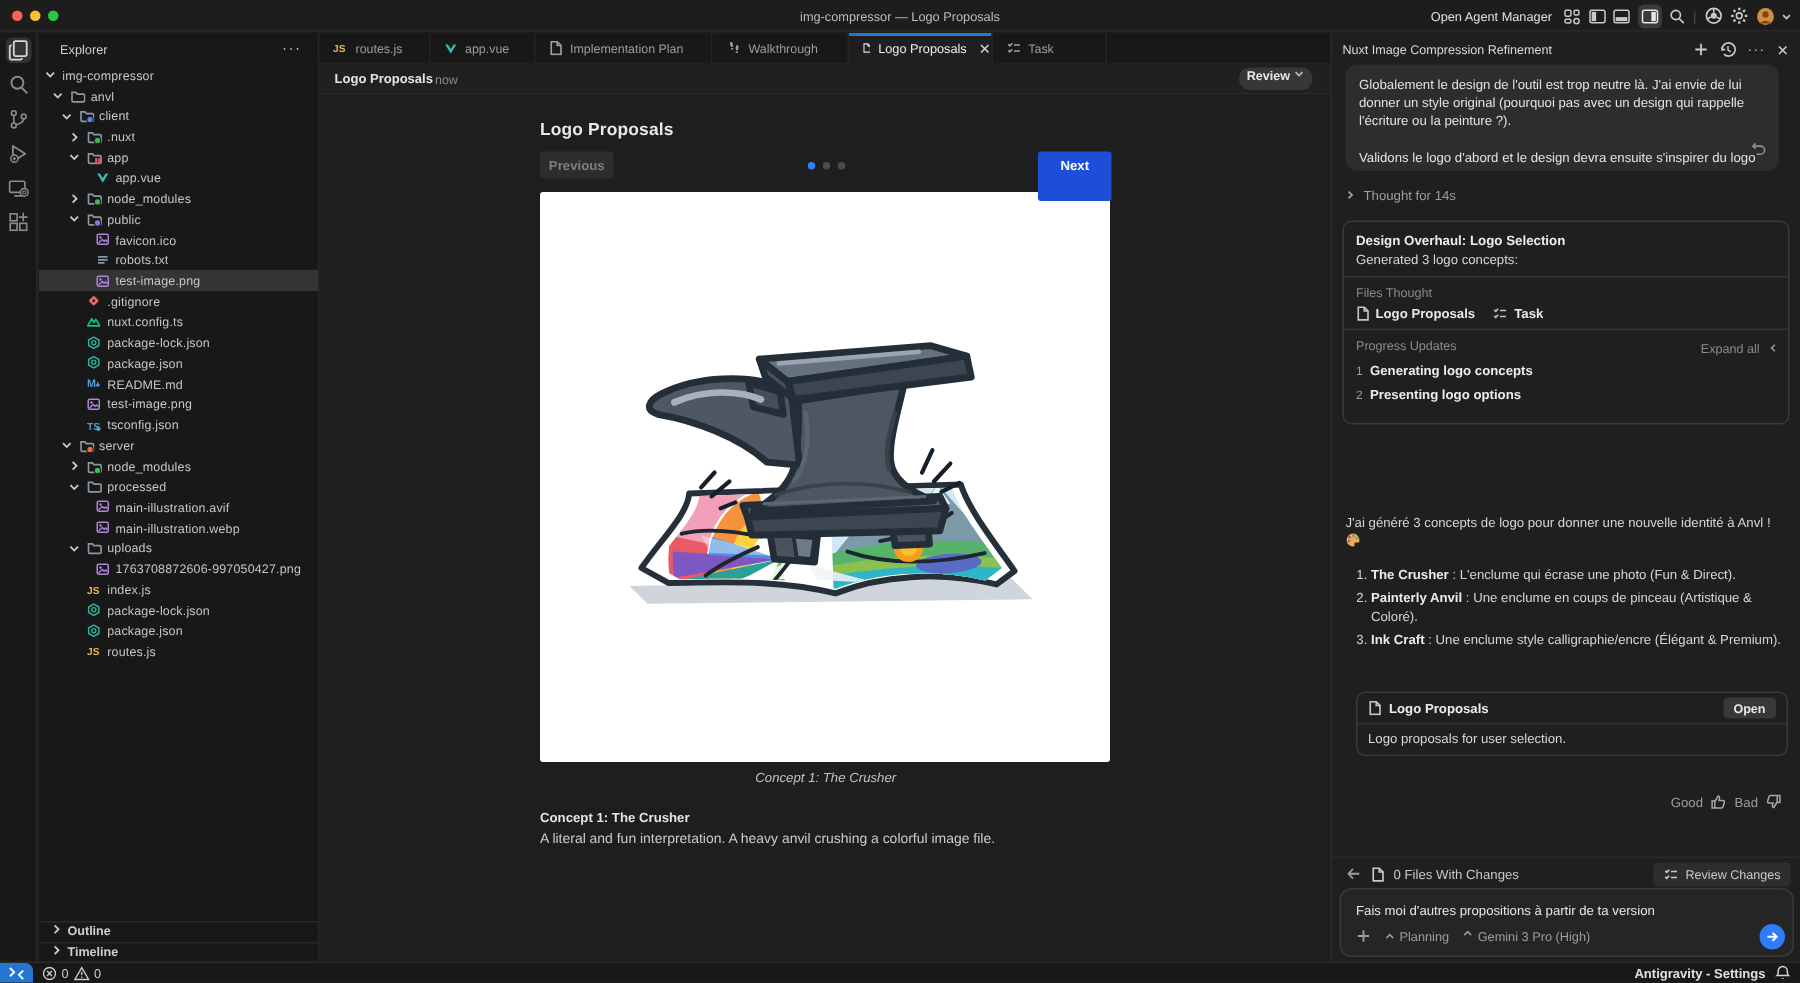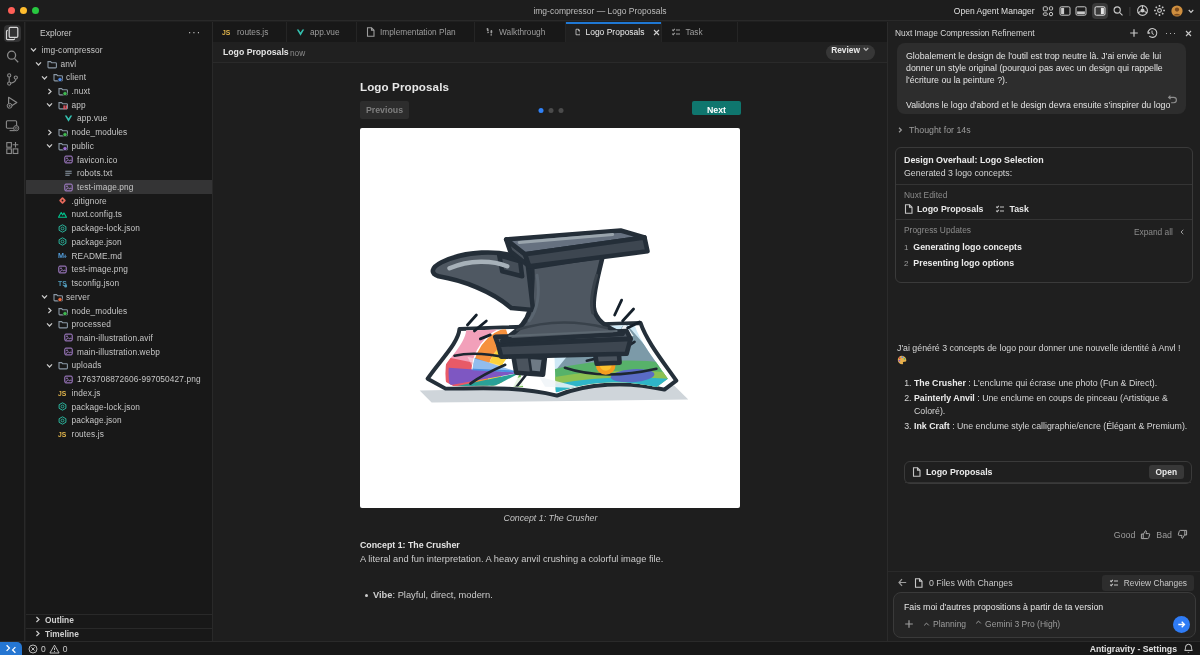--- a/index.html
+++ b/index.html
@@ -31,21 +31,21 @@
 #toolbar{position:absolute;left:213px;top:42px;width:674px;height:21px;background:#202020;border-bottom:1px solid #2a2a2a}
 #toolbar .t1{position:absolute;left:10px;top:5px;font-size:8.7px;font-weight:bold;color:#e4e4e4}
 #toolbar .t2{position:absolute;left:77px;top:5.5px;font-size:8.3px;color:#8a8a8a}
 #review{position:absolute;right:12px;top:2.5px;height:15.5px;background:#373737;border-radius:8px;display:flex;align-items:flex-start;padding:0 5px;gap:2px;font-size:8.4px;font-weight:bold;color:#e8e8e8}
 #content{position:absolute;left:213px;top:63px;width:674px;height:578px;background:#1e1e1e;overflow:hidden}
 #doc{position:absolute;left:147px;top:0;width:381px}
 #doc h1{font-size:11.6px;color:#e8e8e8;margin-top:17px;letter-spacing:0.1px}
 #doc p.lead{font-size:9.3px;color:#cccccc;line-height:13.9px;margin-top:9px;letter-spacing:0.05px}
 #ctr{margin-top:8px;height:18px;position:relative}
 #prev{position:absolute;left:0;top:0;width:49px;height:18px;background:#2d2d2d;border-radius:2px;color:#7e7e7e;font-size:8.8px;font-weight:bold;text-align:center;line-height:18px}
-#next{position:absolute;right:0;top:0;width:49px;height:14px;background:#0f766e;border-radius:2px;color:#fff;font-size:8.8px;font-weight:bold;text-align:center;line-height:18px}
+#next{position:absolute;right:0;top:0;width:49px;height:33px;background:#1d4ed8;border-radius:2px;color:#fff;font-size:8.8px;font-weight:bold;text-align:center;line-height:18px}
 #dots{position:absolute;left:50%;top:6.5px;transform:translateX(-50%);display:flex;gap:5px}
 #dots i{width:5px;height:5px;border-radius:50%;background:#4b4b4b}
 #dots i.on{background:#2f81f7}
 #card{margin-top:9px;width:380px;height:380px;background:#ffffff;border-radius:2px;overflow:hidden}
 #cap{margin-top:5px;text-align:center;font-style:italic;font-size:8.8px;color:#c3c3c3}
 #c1h{margin-top:17px;font-size:8.8px;font-weight:bold;color:#e4e4e4}
 #c1p{margin-top:4px;font-size:9.3px;color:#cccccc}
 #vibe{margin-top:26px;font-size:9.3px;color:#cccccc;padding-left:13px;position:relative}
 #vibe::before{content:"";position:absolute;left:4.5px;top:4px;width:3px;height:3px;border-radius:50%;background:#cccccc}
 #panel{position:absolute;left:887px;top:22px;width:313px;height:619px;background:#1f1f1f;font-size:8.8px;border-left:1px solid #2b2b2b}
@@ -677,21 +677,20 @@
 <path d="M160 115 L254 107" stroke="#9aa5ad" stroke-width="3" stroke-linecap="round" fill="none"></path>
 <path d="M90 141 C 110 132, 134 133, 148 139" stroke="#a7b1b9" stroke-width="4.5" stroke-linecap="round" fill="none"></path>
 <path d="M150 209 L258 204" stroke="#5d6871" stroke-width="2" stroke-linecap="round" fill="none"></path>
 <path d="M238 148 C 233 164, 231 176, 234 186" stroke="#39424b" stroke-width="3" stroke-linecap="round" fill="none"></path>
 <path d="M178 148 C 181 166, 179 182, 170 194" stroke="#5a6570" stroke-width="3" stroke-linecap="round" fill="none"></path>
 <path d="M158 203 Q 200 189 248 201" stroke="#39424b" stroke-width="2.5" stroke-linecap="round" fill="none"></path>
 </svg></div>
       <div id="cap">Concept 1: The Crusher</div>
       <div id="c1h">Concept 1: The Crusher</div>
       <div id="c1p">A literal and fun interpretation. A heavy anvil crushing a colorful image file.</div>
-      <div id="vibe"><b>Vibe</b>: Playful, direct, modern.</div>
     </div>
   </div>
   <div id="panel">
     <div id="phead">
       <span class="nm">Nuxt Image Compression Refinement</span>
       <span class="ic">
           <svg width="10" height="10" viewBox="0 0 10 10" style="">
             <path d="M5.0 1.2 V8.8 M1.2 5.0 H8.8" stroke="#c9c9c9" stroke-width="1.2"></path>
           </svg>
           <svg width="12" height="12" viewBox="0 0 12 12" style="">
@@ -712,21 +711,21 @@
     </div>
     <div id="thought"><svg width="8" height="8" viewBox="0 0 8 8" style="">
           <path d="M3.04 1.76 L5.36 4.0 L3.04 6.24" stroke="#9d9d9d" stroke-width="1.2" fill="none"></path>
         </svg> Thought for 14s</div>
     <div id="card1">
       <div class="in" style="padding-bottom:6px">
         <div class="bt">Design Overhaul: Logo Selection</div>
         <div style="margin-top:2.5px">Generated 3 logo concepts:</div>
       </div>
       <div class="sep in" style="padding-top:5px;padding-bottom:5px">
-        <div class="seclbl">Nuxt Edited</div>
+        <div class="seclbl">Files Thought</div>
         <div style="margin-top:4.5px;display:flex;gap:12px">
             <span class="chip"><svg width="9" height="10" viewBox="0 0 9 10" style="">
                 <path d="M1.5 .8 h4 l2.5 2.5 v5.9 h-6.5 z" fill="none" stroke="#c5c5c5" stroke-width="1.1"></path>
                 <path d="M5.5 .8 v2.5 h2.5" fill="none" stroke="#c5c5c5" stroke-width="1.1"></path>
               </svg>Logo Proposals</span>
             <span class="chip"><svg width="10" height="10" viewBox="0 0 10 10" style="">
                 <path d="M1.2 2.6 l1 1 l1.6-1.8 M5 3 h4 M1.2 6.6 l1 1 l1.6-1.8 M5 7 h4" stroke="#c5c5c5" stroke-width="1.1" fill="none"></path>
               </svg>Task</span>
           </div>
       </div>
@@ -752,20 +751,21 @@
         <li><b>The Crusher</b> : L'enclume qui écrase une photo (Fun &amp; Direct).</li>
         <li><b>Painterly Anvil</b> : Une enclume en coups de pinceau (Artistique &amp; Coloré).</li>
         <li><b>Ink Craft</b> : Une enclume style calligraphie/encre (Élégant &amp; Premium).</li>
       </ol>
     </div>
     <div id="card2">
       <div class="r1"><svg width="9" height="10" viewBox="0 0 9 10" style="">
             <path d="M1.5 .8 h4 l2.5 2.5 v5.9 h-6.5 z" fill="none" stroke="#c5c5c5" stroke-width="1.1"></path>
             <path d="M5.5 .8 v2.5 h2.5" fill="none" stroke="#c5c5c5" stroke-width="1.1"></path>
           </svg>Logo Proposals<span class="open">Open</span></div>
+      <div class="r2">Logo proposals for user selection.</div>
     </div>
     <div id="rate">Good <svg width="11" height="11" viewBox="0 0 11 11" style="">
           <path d="M1.4 5 h1.8 v4.6 h-1.8 z M3.2 5.5 L5.5 1.6 Q6.6 1.8 6.3 3.3 L6 4.6 h2.7 a.9.9 0 0 1 .9 1.2 L8.7 8.8 a1.2 1.2 0 0 1 -1.2 .8 H3.2" fill="none" stroke="#a8a8a8" stroke-width="1"></path>
         </svg> Bad <svg width="11" height="11" viewBox="0 0 11 11" style="">
           <g transform="rotate(180 5.5 5.5)">
             <path d="M1.4 5 h1.8 v4.6 h-1.8 z M3.2 5.5 L5.5 1.6 Q6.6 1.8 6.3 3.3 L6 4.6 h2.7 a.9.9 0 0 1 .9 1.2 L8.7 8.8 a1.2 1.2 0 0 1 -1.2 .8 H3.2" fill="none" stroke="#a8a8a8" stroke-width="1"></path>
           </g>
         </svg></div>
     <div id="fchg">
       <span class="l"><svg width="11" height="11" viewBox="0 0 11 11" style="">

